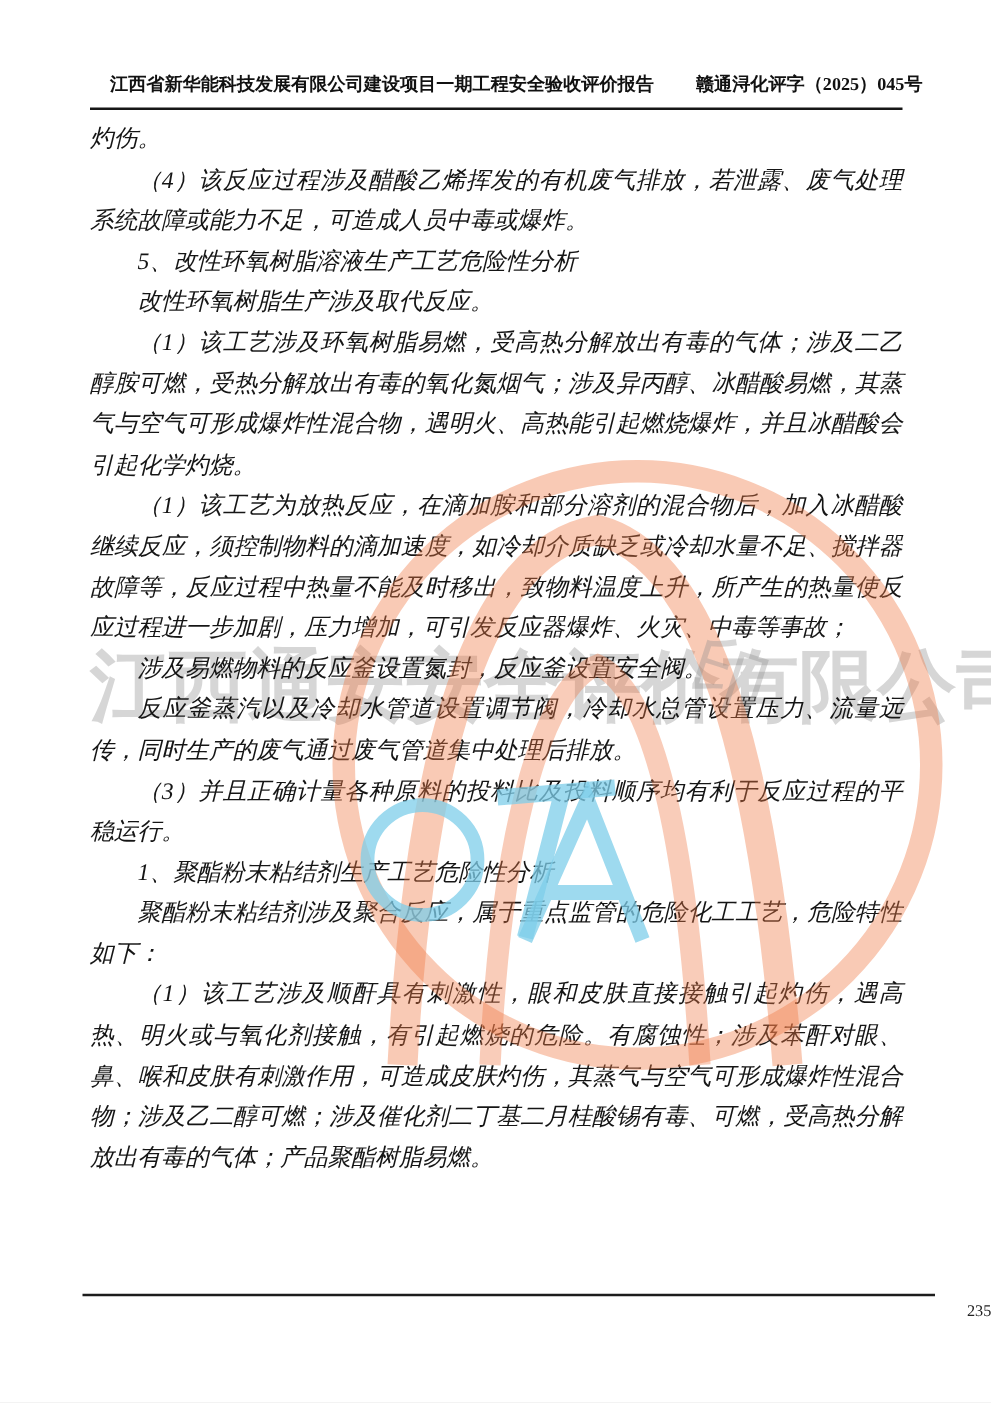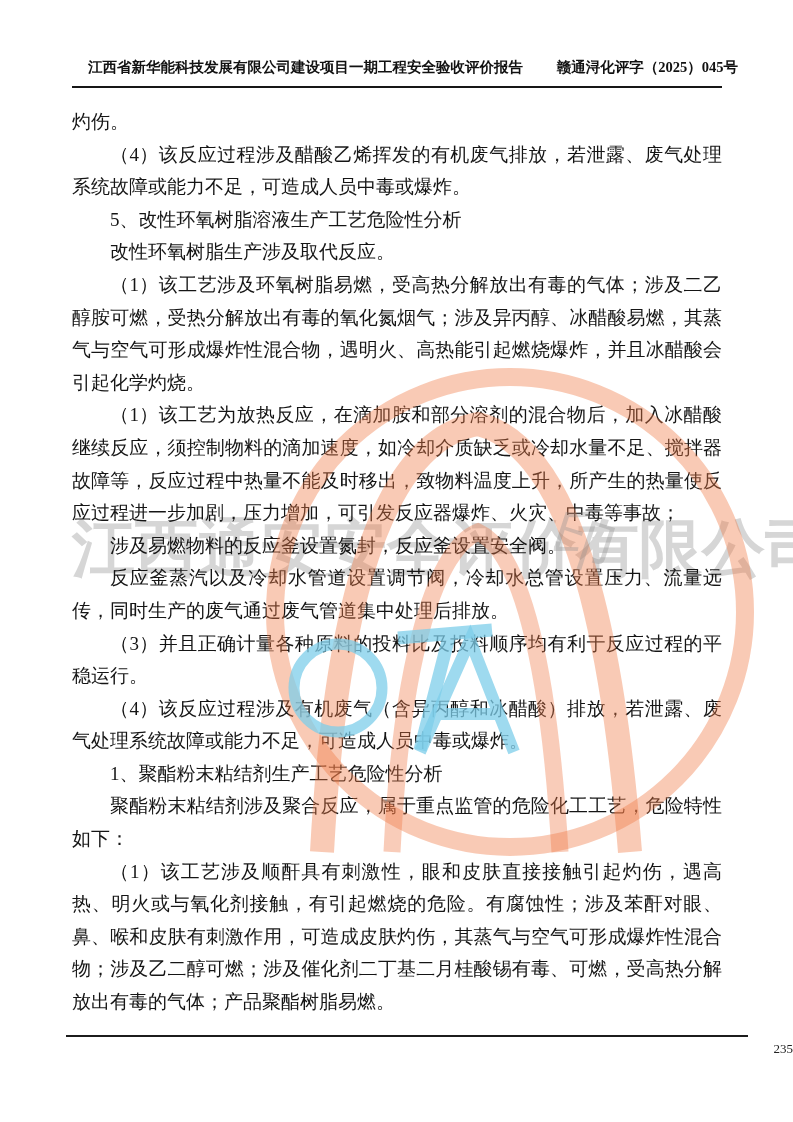--- a/index.html
+++ b/index.html
@@ -10,22 +10,22 @@
   }
   .header {
     position:absolute; left:72px; top:58px; width:650px;
     display:flex; justify-content:space-between; align-items:flex-end;
     font-size:14.5px; font-weight:bold; color:#111; white-space:nowrap;margin-left:16px;
   }
   .header-rule {
     position:absolute; left:72px; top:86px; width:650px; height:2px; background:#161616;
   }
   .body-text {
-    position:absolute; left:72px; top:106px; width:650px; z-index:1;
-    font-size:19px; line-height:32.6px; text-align:justify; text-justify:inter-ideograph;
+    position:absolute; left:72px; top:96px; width:650px; z-index:1;
+    font-size:19px; line-height:32.6px; text-align:justify; text-justify:inter-ideograph;font-style:italic;
   }
   .body-text p { margin:0; }
   .body-text p.indent { text-indent:2em; }
   .wm-company {
     position:absolute; left:72px; top:518px; width:668px; z-index:0;
     display:flex; justify-content:space-between;
     font-size:63px; font-weight:bold; line-height:1;
     color:rgba(128,128,128,0.32); white-space:nowrap; pointer-events:none;
   }
   .stamp-layer {
@@ -56,21 +56,20 @@
   <div class="body-text">
     <p>灼伤。</p>
     <p class="indent">（4）该反应过程涉及醋酸乙烯挥发的有机废气排放，若泄露、废气处理系统故障或能力不足，可造成人员中毒或爆炸。</p>
     <p class="indent">5、改性环氧树脂溶液生产工艺危险性分析</p>
     <p class="indent">改性环氧树脂生产涉及取代反应。</p>
     <p class="indent">（1）该工艺涉及环氧树脂易燃，受高热分解放出有毒的气体；涉及二乙醇胺可燃，受热分解放出有毒的氧化氮烟气；涉及异丙醇、冰醋酸易燃，其蒸气与空气可形成爆炸性混合物，遇明火、高热能引起燃烧爆炸，并且冰醋酸会引起化学灼烧。</p>
     <p class="indent">（1）该工艺为放热反应，在滴加胺和部分溶剂的混合物后，加入冰醋酸继续反应，须控制物料的滴加速度，如冷却介质缺乏或冷却水量不足、搅拌器故障等，反应过程中热量不能及时移出，致物料温度上升，所产生的热量使反应过程进一步加剧，压力增加，可引发反应器爆炸、火灾、中毒等事故；</p>
     <p class="indent">涉及易燃物料的反应釜设置氮封，反应釜设置安全阀。</p>
     <p class="indent">反应釜蒸汽以及冷却水管道设置调节阀，冷却水总管设置压力、流量远传，同时生产的废气通过废气管道集中处理后排放。</p>
     <p class="indent">（3）并且正确计量各种原料的投料比及投料顺序均有利于反应过程的平稳运行。</p>
-    <p class="indent">（4）该反应过程涉及有机废气（含异丙醇和冰醋酸）排放，若泄露、废气处理系统故障或能力不足，可造成人员中毒或爆炸。</p>
     <p class="indent">1、聚酯粉末粘结剂生产工艺危险性分析</p>
     <p class="indent">聚酯粉末粘结剂涉及聚合反应，属于重点监管的危险化工工艺，危险特性如下：</p>
     <p class="indent">（1）该工艺涉及顺酐具有刺激性，眼和皮肤直接接触引起灼伤，遇高热、明火或与氧化剂接触，有引起燃烧的危险。有腐蚀性；涉及苯酐对眼、鼻、喉和皮肤有刺激作用，可造成皮肤灼伤，其蒸气与空气可形成爆炸性混合物；涉及乙二醇可燃；涉及催化剂二丁基二月桂酸锡有毒、可燃，受高热分解放出有毒的气体；产品聚酯树脂易燃。</p>
   </div>
 
   <svg class="stamp-layer" viewBox="0 0 793 1122" xmlns="http://www.w3.org/2000/svg">
 
     <circle cx="510" cy="612" r="235" fill="none" stroke-width="18" stroke-opacity="0.40" stroke="#ef7a46"></circle>
 
     <path d="M 322 852 C 338 560 396 438 478 424 C 556 444 608 575 630 852" fill="none" stroke-width="24" stroke-opacity="0.40" stroke="#ef7a46"></path>

